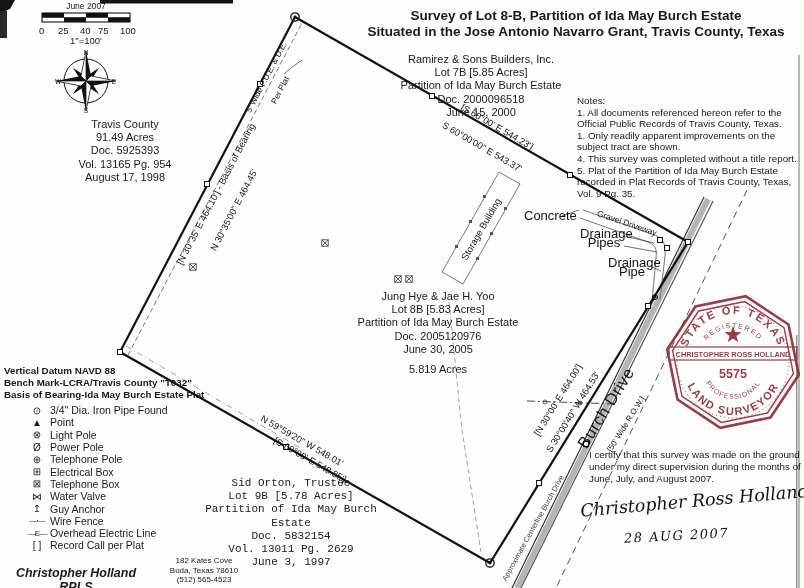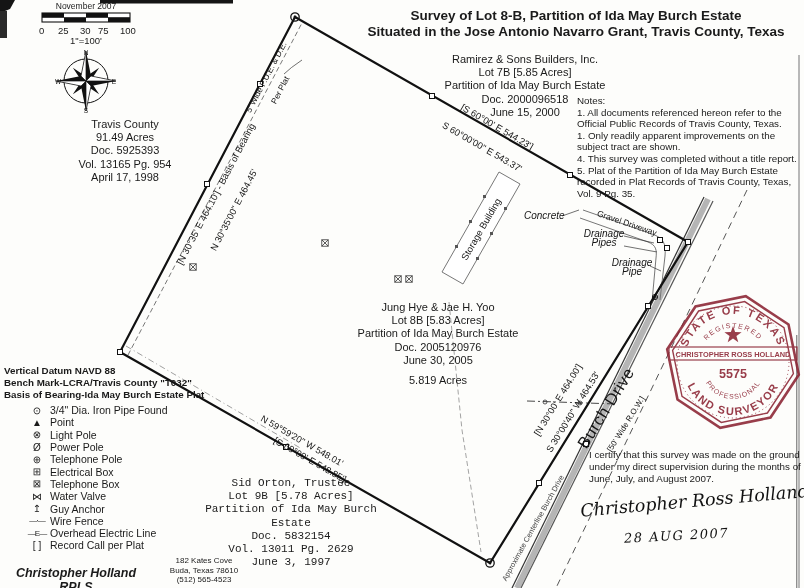--- a/index.html
+++ b/index.html
@@ -14,21 +14,21 @@
   .datum { font-size:9.8px; line-height:11.9px; }
   .rl { position:absolute; white-space:nowrap; font-size:9.3px; color:#151515; }
   .legend-row { display:flex; align-items:center; height:12.3px; }
   .legend-sym { width:26px; text-align:center; font-size:10px; flex:0 0 26px; }
   .legend-sym.small { font-size:8px; letter-spacing:-1px; }
   .legend-lab { font-size:10.5px; }
   .title { font-weight:bold; font-size:13.5px; line-height:16px; }
   .sig { font-family:"DejaVu Serif",serif; font-style:italic; color:#111; }
   .holland { font-weight:bold; font-style:italic; font-size:12.5px; line-height:13.5px; }
   .addr { font-size:8px; line-height:9.6px; }
-  .maplab { position:absolute; font-size:10px; line-height:9.2px; white-space:nowrap; color:#151515;font-style:italic; }
+  .maplab { position:absolute; font-size:13px; line-height:9.2px; white-space:nowrap; color:#151515; }
 </style>
 </head>
 <body>
 
 <svg class="canvas" width="804" height="588" viewBox="0 0 804 588">
   <defs>
     <g id="sq">
         <rect x="-2.5" y="-2.5" width="5" height="5" fill="#fff" stroke="#111" stroke-width="1"></rect>
       </g>
     <g id="xm" stroke="#333" fill="none" stroke-width="0.8">
@@ -163,61 +163,61 @@
       <text font-size="11" font-weight="bold" letter-spacing="2"><textPath href="#arcTop" startOffset="50%" text-anchor="middle">STATE OF TEXAS</textPath></text>
       <text font-size="7" letter-spacing="1.5"><textPath href="#arcReg" startOffset="50%" text-anchor="middle">REGISTERED</textPath></text>
       <text x="733" y="357" text-anchor="middle" font-size="7.4" font-weight="bold">CHRISTOPHER ROSS HOLLAND</text>
       <text x="733" y="378" text-anchor="middle" font-size="12.5" font-weight="bold">5575</text>
       <text font-size="7" letter-spacing="1"><textPath href="#arcProf" startOffset="50%" text-anchor="middle">PROFESSIONAL</textPath></text>
       <text font-size="11" font-weight="bold" letter-spacing="1.5"><textPath href="#arcBot" startOffset="50%" text-anchor="middle">LAND SURVEYOR</textPath></text>
     </g>
   </g>
 </svg>
 
-<div class="blk ctr" style="left:40px;top:1px;width:92px;font-size:8.5px;">November 2007</div>
+<div class="blk ctr" style="left:40px;top:1px;width:92px;font-size:8.5px;">June 2007</div>
 
 <div class="blk" style="left:0;top:25px;width:160px;font-size:9.5px;">
   <span class="blk" style="left:39px">0</span>
   <span class="blk" style="left:58px">25</span>
-  <span class="blk" style="left:80px">30</span>
+  <span class="blk" style="left:80px">40</span>
   <span class="blk" style="left:98px">75</span>
   <span class="blk" style="left:120px">100</span>
 </div>
 <div class="blk ctr" style="left:42px;top:35px;width:88px;font-size:9.5px;">1"=100'</div>
 
 <div class="blk ctr title" style="left:352px;top:8px;width:448px;">
   <div>Survey of Lot 8-B, Partition of Ida May Burch Estate</div>
   <div>Situated in the Jose Antonio Navarro Grant, Travis County, Texas</div>
 </div>
 
 <div class="blk ctr parcel" style="left:55px;top:118px;width:140px;">
   <div>Travis County</div>
   <div>91.49 Acres</div>
   <div>Doc. 5925393</div>
   <div>Vol. 13165 Pg. 954</div>
-  <div>April 17, 1998</div>
-</div>
-
-<div class="blk ctr parcel" style="left:420px;top:53px;width:210px;">
+  <div>August 17, 1998</div>
+</div>
+
+<div class="blk ctr parcel" style="left:376px;top:53px;width:210px;">
   <div>Ramirez &amp; Sons Builders, Inc.</div>
   <div>Lot 7B [5.85 Acres]</div>
   <div>Partition of Ida May Burch Estate</div>
   <div>Doc. 2000096518</div>
   <div>June 15, 2000</div>
 </div>
 
 <div class="blk notes" style="left:577px;top:95px;width:226px;">
   <div>Notes:</div>
   <div>1.  All documents referenced hereon refer to the Official Public Records of Travis County, Texas.</div>
   <div>1.  Only readily apparent improvements on the subject tract are shown.</div>
   <div>4.  This survey was completed without a title report.</div>
   <div>5.  Plat of the Partition of Ida May Burch Estate recorded in Plat Records of Travis County, Texas, Vol. 9 Pg. 35.</div>
 </div>
 
-<div class="blk ctr parcel" style="left:330px;top:290px;width:216px;margin-top:11px;">
+<div class="blk ctr parcel" style="left:330px;top:290px;width:216px;">
   <div>Jung Hye &amp; Jae H. Yoo</div>
   <div>Lot 8B [5.83 Acres]</div>
   <div>Partition of Ida May Burch Estate</div>
   <div>Doc. 2005120976</div>
   <div>June 30, 2005</div>
   <div style="margin-top:7px">5.819 Acres</div>
 </div>
 
 <div class="blk ctr parcel" style="left:193px;top:477px;width:196px;font-family:Liberation Mono, monospace;">
   <div>Sid Orton, Trustee</div>

